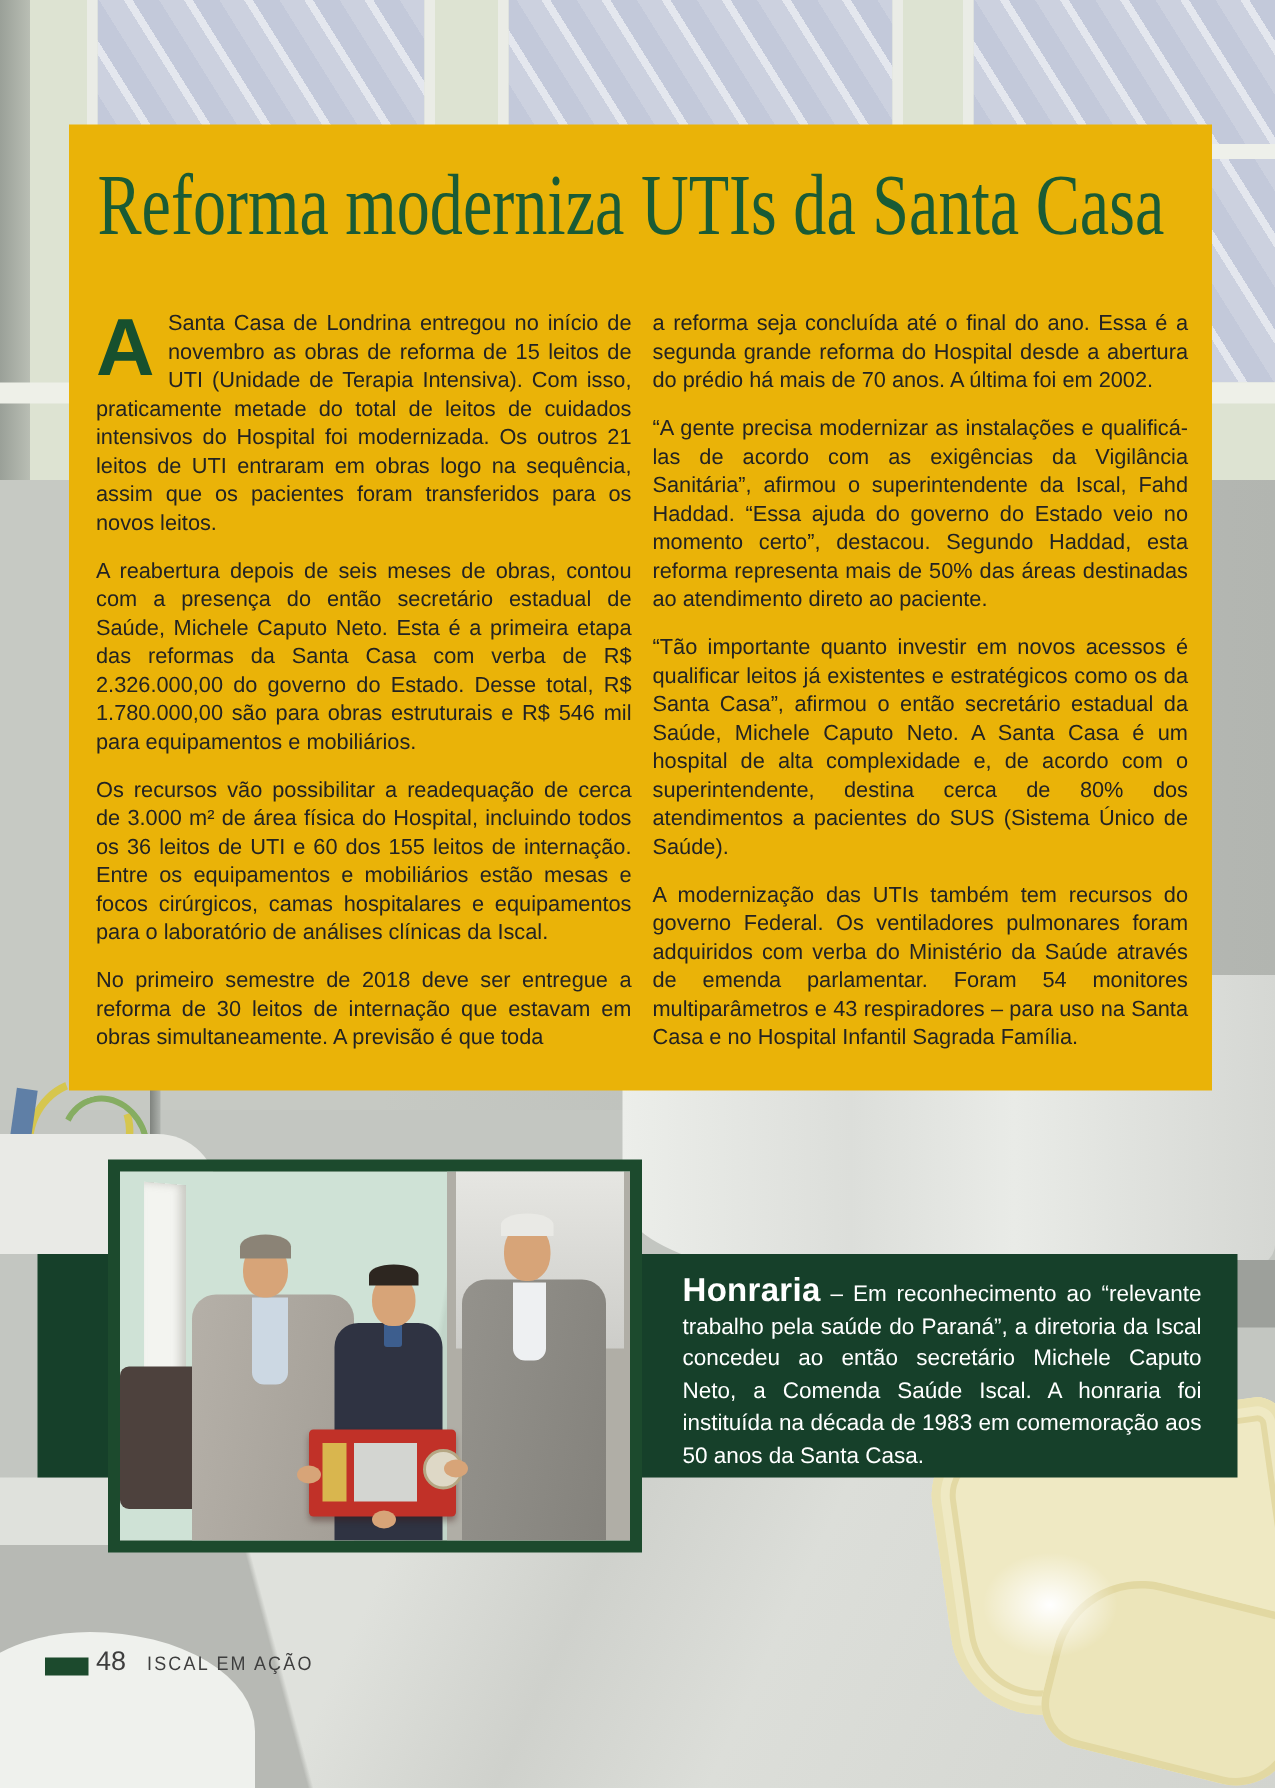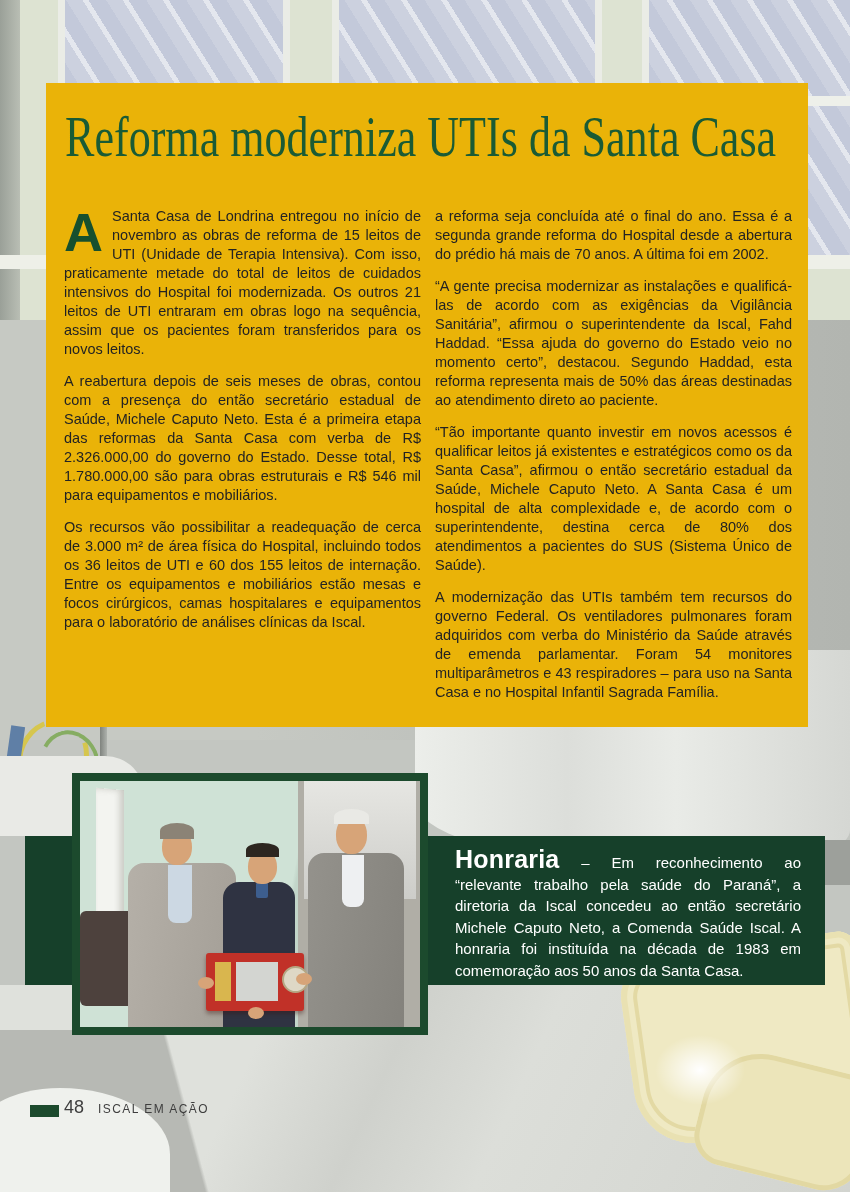--- a/index.html
+++ b/index.html
@@ -86,21 +86,21 @@
   .plaque-medal{position:absolute;left:76px;top:13px;width:27px;height:27px;border-radius:50%;
       background:#ded8c6;border:2px solid #b5a784;box-sizing:border-box;}
   .hand{position:absolute;width:16px;height:12px;border-radius:50%;background:#d7a478;}
   .hand-1{left:118px;top:196px;}
   .hand-2{left:216px;top:192px;}
   .hand-3{left:168px;top:226px;}
   
   .banner{position:absolute;left:25px;top:836px;width:800px;height:149px;background:#16402a;}
   .banner-text{position:absolute;left:430px;top:13px;width:346px;color:#ffffff;
       font-size:15px;line-height:21.5px;text-align:justify;}
-  .banner-heading{font-size:25px;font-weight:bold;letter-spacing:0.2px;}
+  .banner-heading{font-size:22px;font-weight:bold;letter-spacing:0.2px;}
   
   .footer-chip{position:absolute;left:30px;top:1105px;width:29px;height:12px;background:#1c4a2d;}
   .footer-num{position:absolute;left:64px;top:1097px;font-size:18px;color:#3e3e3e;}
   .footer-title{position:absolute;left:98px;top:1101px;font-size:13px;letter-spacing:1.6px;color:#3e3e3e;
       transform:scaleX(0.92);transform-origin:0 0;white-space:nowrap;}
 </style>
 </head>
 <body>
 
 <div class="bg-top">
@@ -131,20 +131,21 @@
 <div class="towel-fold"></div>
 <div class="glow"></div>
 
 <div class="card">
   <div class="page-title">Reforma moderniza UTIs da Santa Casa</div>
   <div class="cols">
     <div class="col">
       <p><span class="dropcap">A</span><span>Santa Casa de Londrina entregou no início de novembro as obras de reforma de 15 leitos de UTI (Unidade de Terapia Intensiva). Com isso, praticamente metade do total de leitos de cuidados intensivos do Hospital foi modernizada. Os outros 21 leitos de UTI entraram em obras logo na sequência, assim que os pacientes foram transferidos para os novos leitos.</span></p>
       <p>A reabertura depois de seis meses de obras, contou com a presença do então secretário estadual de Saúde, Michele Caputo Neto. Esta é a primeira etapa das reformas da Santa Casa com verba de R$ 2.326.000,00 do governo do Estado. Desse total, R$ 1.780.000,00 são para obras estruturais e R$ 546 mil para equipamentos e mobiliários.</p>
       <p>Os recursos vão possibilitar a readequação de cerca de 3.000 m² de área física do Hospital, incluindo todos os 36 leitos de UTI e 60 dos 155 leitos de internação. Entre os equipamentos e mobiliários estão mesas e focos cirúrgicos, camas hospitalares e equipamentos para o laboratório de análises clínicas da Iscal.</p>
+      <p>No primeiro semestre de 2018 deve ser entregue a reforma de 30 leitos de internação que estavam em obras simultaneamente. A previsão é que toda</p>
     </div>
     <div class="col">
       <p>a reforma seja concluída até o final do ano. Essa é a segunda grande reforma do Hospital desde a abertura do prédio há mais de 70 anos. A última foi em 2002.</p>
       <p>“A gente precisa modernizar as instalações e qualificá-las de acordo com as exigências da Vigilância Sanitária”, afirmou o superintendente da Iscal, Fahd Haddad. “Essa ajuda do governo do Estado veio no momento certo”, destacou. Segundo Haddad, esta reforma representa mais de 50% das áreas destinadas ao atendimento direto ao paciente.</p>
       <p>“Tão importante quanto investir em novos acessos é qualificar leitos já existentes e estratégicos como os da Santa Casa”, afirmou o então secretário estadual da Saúde, Michele Caputo Neto. A Santa Casa é um hospital de alta complexidade e, de acordo com o superintendente, destina cerca de 80% dos atendimentos a pacientes do SUS (Sistema Único de Saúde).</p>
       <p>A modernização das UTIs também tem recursos do governo Federal. Os ventiladores pulmonares foram adquiridos com verba do Ministério da Saúde através de emenda parlamentar. Foram 54 monitores multiparâmetros e 43 respiradores – para uso na Santa Casa e no Hospital Infantil Sagrada Família.</p>
     </div>
   </div>
 </div>
 

